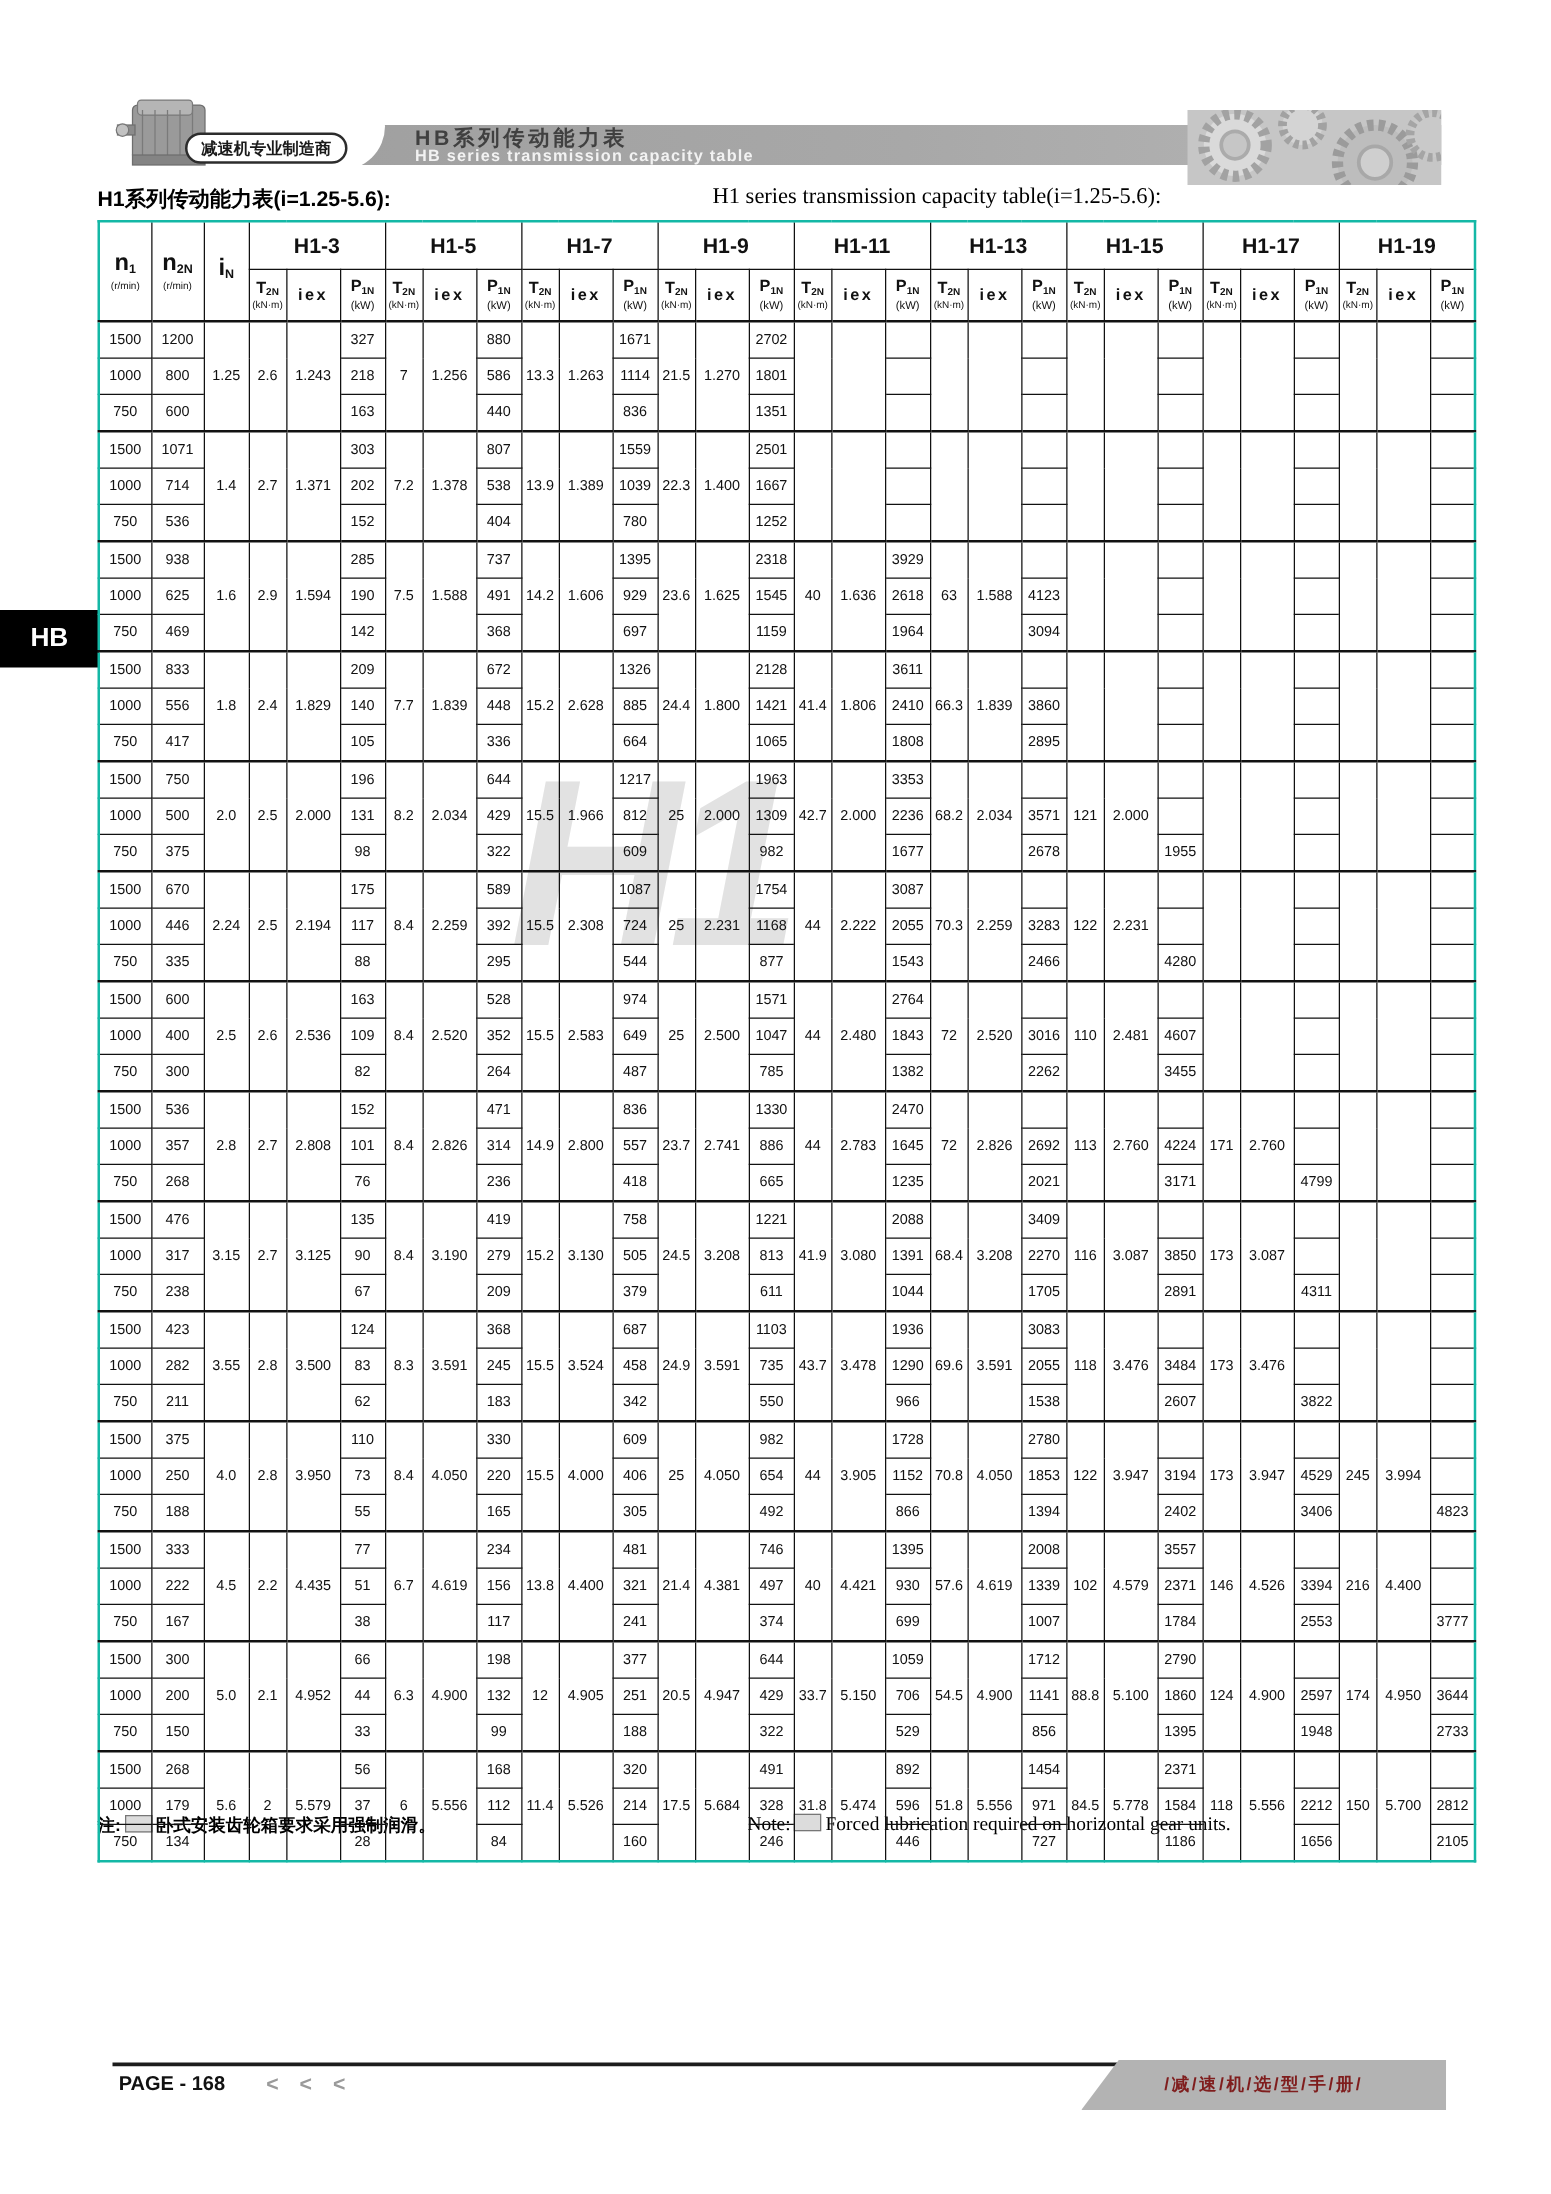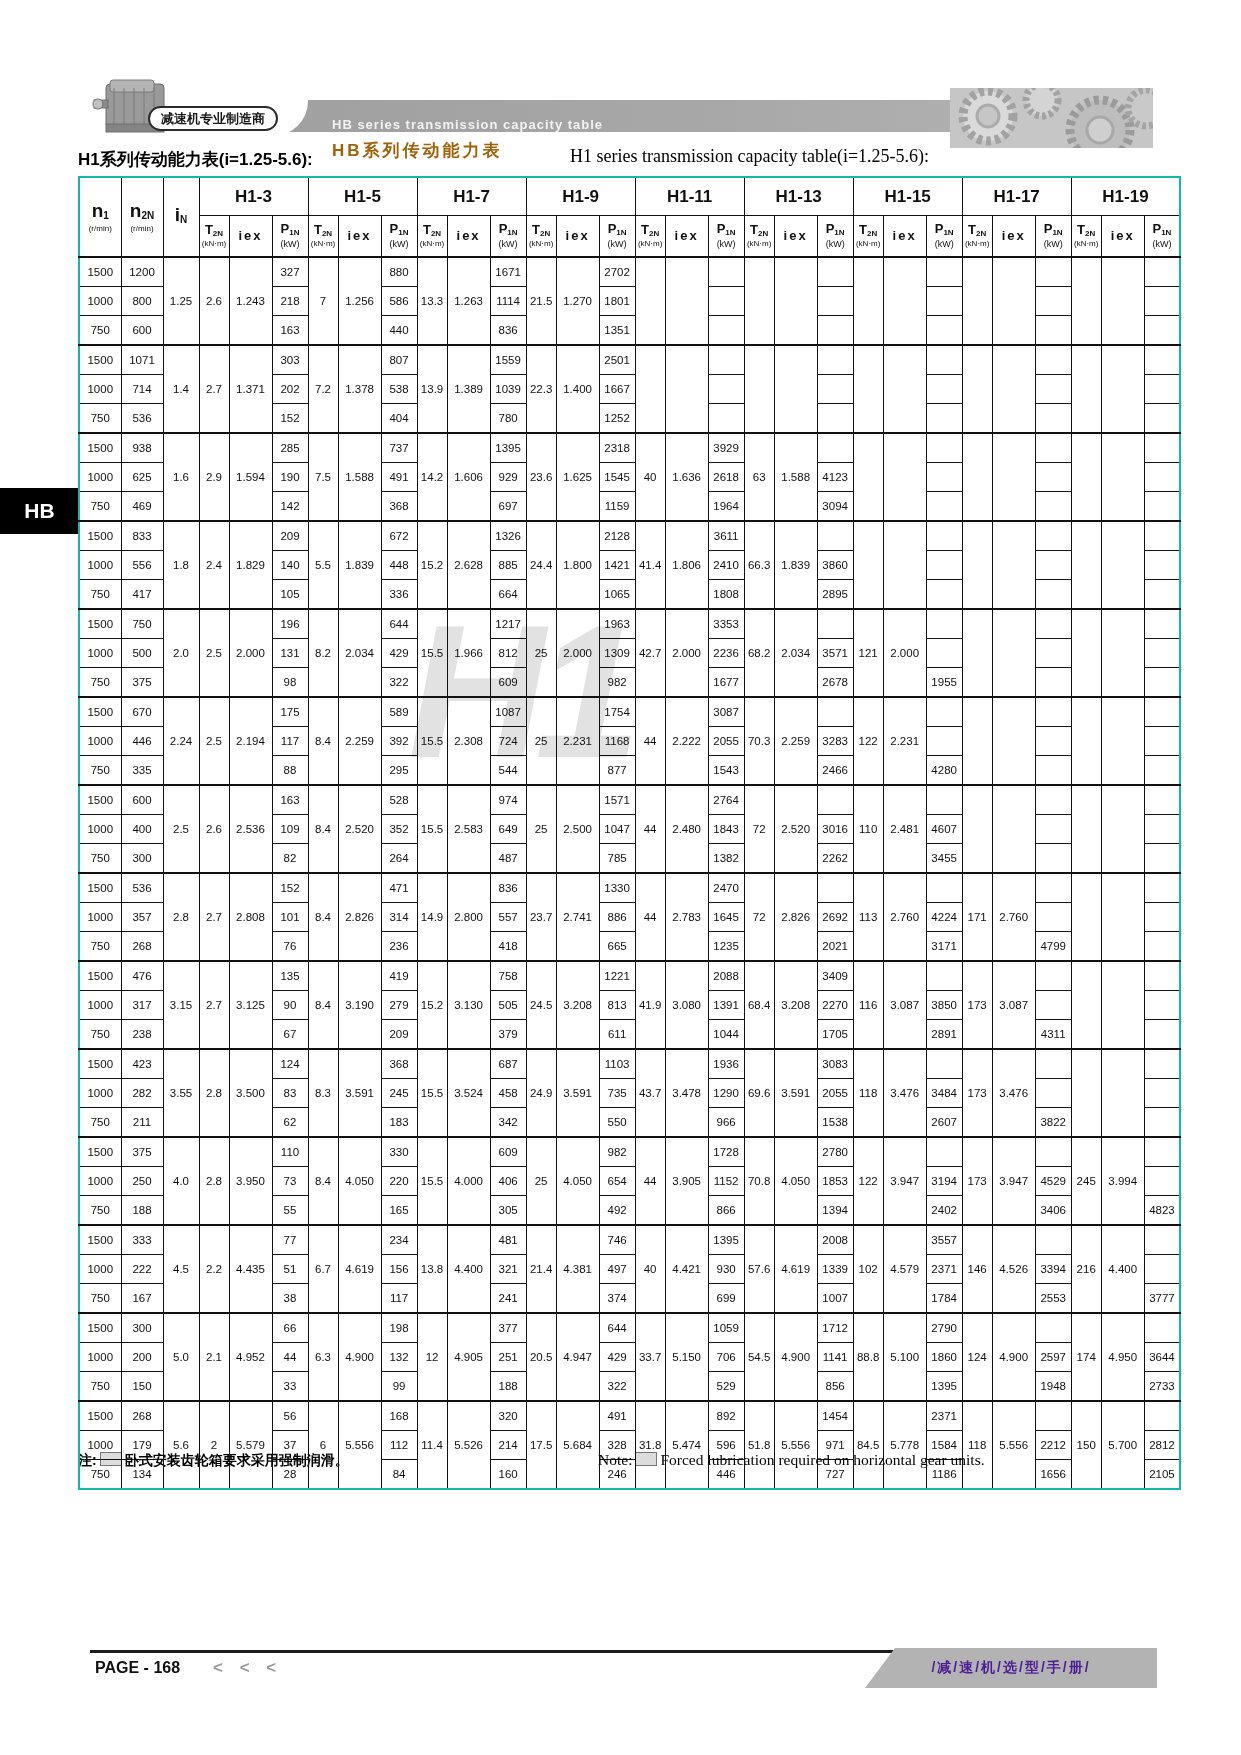--- a/index.html
+++ b/index.html
@@ -8,21 +8,21 @@
     font-family:"Liberation Sans",sans-serif;color:#111;overflow:hidden;
   }
   
   .banner-band{position:absolute;left:202px;top:100px;width:951px;height:32px;
     background:linear-gradient(90deg,#9f9f9f 0%,#a8a8a8 55%,#b5b5b5 100%);}
   .banner-decor{position:absolute;left:950px;top:88px;width:203px;height:60px;background:#c6c6c6;overflow:hidden;}
   .banner-cloud{position:absolute;left:80px;top:66px;width:228px;height:70px;background:#fff;border-radius:45px;}
   .maker-pill{position:absolute;left:148px;top:106px;height:21px;line-height:21px;
     background:#fff;border:2px solid #2c2c2c;border-radius:13px;padding:0 11px;
     font-size:13px;font-weight:bold;color:#1a1a1a;white-space:nowrap;}
-  .banner-title-cn{position:absolute;left:332px;top:99px;font-size:17px;font-weight:bold;color:#a16207;letter-spacing:3px;margin-top:40px;}
+  .banner-title-cn{position:absolute;left:332px;top:99px;font-size:17px;font-weight:bold;color:#404040;letter-spacing:3px;}
   .banner-title-en{position:absolute;left:332px;top:117px;font-size:13px;font-weight:bold;color:#f2f2f2;letter-spacing:1px;}
   .gearbox{position:absolute;left:92px;top:76px;}
   
   .page-title-cn{position:absolute;left:78px;top:148px;font-size:17px;font-weight:bold;color:#000;}
   .page-title-en{position:absolute;left:570px;top:146px;font-size:18px;color:#000;
     font-family:"Liberation Serif",serif;}
   
   .side-tab{position:absolute;left:0;top:488px;width:79px;height:46px;background:#000;
     color:#fff;font-size:21px;font-weight:bold;display:flex;align-items:center;justify-content:center;}
   
@@ -49,21 +49,21 @@
   .note-cn{position:absolute;left:78px;top:1452px;font-size:14px;font-weight:bold;color:#000000;}
   .note-en{position:absolute;left:598px;top:1451px;font-size:15.5px;color:#000;font-family:"Liberation Serif",serif;}
   .swatch{display:inline-block;width:20px;height:12px;background:#dcdcdc;border:1px solid #777;
     vertical-align:-1px;margin:0 3px;}
   
   .footer-line{position:absolute;left:90px;top:1650px;width:1046px;height:3px;background:#1c1c1c;}
   .footer-page{position:absolute;left:95px;top:1659px;font-size:16px;font-weight:bold;color:#111;}
   .footer-chevrons{position:absolute;left:213px;top:1658px;font-size:17px;font-weight:bold;color:#9a9a9a;letter-spacing:6px;}
   .footer-handbook{position:absolute;left:865px;top:1648px;width:292px;height:40px;background:#b3b3b3;
     clip-path:polygon(30px 0,100% 0,100% 100%,0 100%);
-    color:#4c1d95;font-size:14px;font-weight:bold;display:flex;align-items:center;justify-content:center;letter-spacing:2px;}
+    color:#7f1d1d;font-size:14px;font-weight:bold;display:flex;align-items:center;justify-content:center;letter-spacing:2px;}
 </style>
 <style>table.cap tbody tr.grp-first td{border-top:2px solid #111;}</style></head>
 <body>
 
 <div class="banner-band"></div>
 <div class="banner-decor">
   <svg width="203" height="60">
     <circle cx="38" cy="28" r="25" fill="#dadada" stroke="#a2a2a2" stroke-width="9" stroke-dasharray="5 4"></circle>
     <circle cx="38" cy="28" r="11" fill="#c6c6c6" stroke="#ababab" stroke-width="3"></circle>
     <circle cx="92" cy="12" r="16" fill="#d4d4d4" stroke="#a2a2a2" stroke-width="7" stroke-dasharray="4 3"></circle>
@@ -351,21 +351,21 @@
           <td class="c-p"></td>
           <td class="c-p"></td>
         </tr>
         <tr class="grp-first">
           <td class="c-n1">1500</td>
           <td class="c-n2n">833</td>
           <td class="c-in" rowspan="3">1.8</td>
           <td class="c-t2n" rowspan="3">2.4</td>
           <td class="c-iex" rowspan="3">1.829</td>
           <td class="c-p">209</td>
-          <td class="c-t2n" rowspan="3">5.5</td>
+          <td class="c-t2n" rowspan="3">7.7</td>
           <td class="c-iex" rowspan="3">1.839</td>
           <td class="c-p">672</td>
           <td class="c-t2n" rowspan="3">15.2</td>
           <td class="c-iex" rowspan="3">2.628</td>
           <td class="c-p">1326</td>
           <td class="c-t2n" rowspan="3">24.4</td>
           <td class="c-iex" rowspan="3">1.800</td>
           <td class="c-p shaded">2128</td>
           <td class="c-t2n" rowspan="3">41.4</td>
           <td class="c-iex" rowspan="3">1.806</td>

